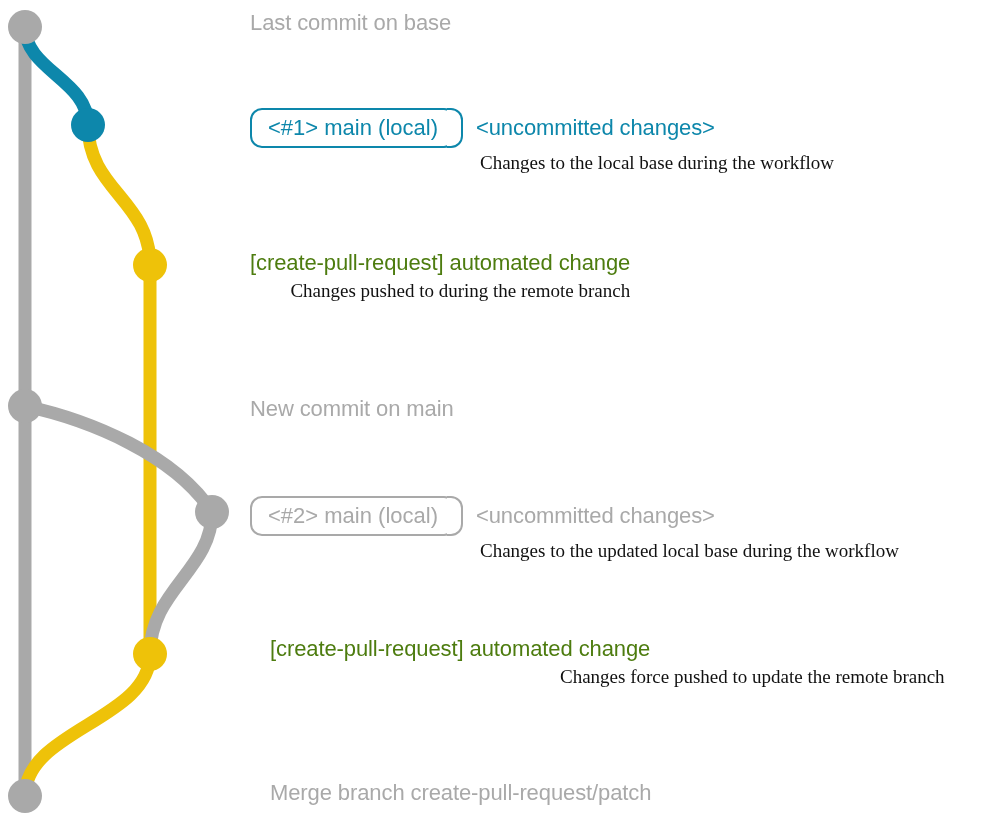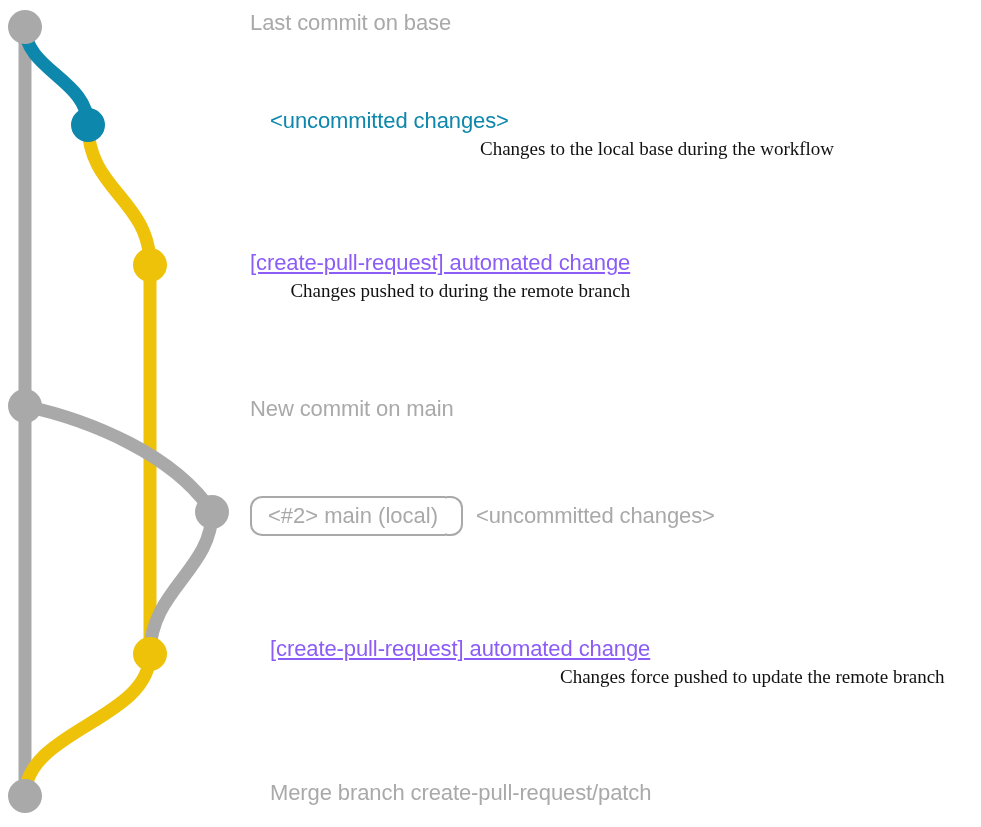--- a/index.html
+++ b/index.html
@@ -37,21 +37,21 @@
   }
   .headline {
     font-family: "Liberation Sans", sans-serif;
     font-size: 22px;
     line-height: 26px;
     letter-spacing: -0.1px;
     white-space: nowrap;
   }
   .headline.gray   { color: #a9a9a9; }
   .headline.blue   { color: #0d87ab; }
-  .headline.yellow { color: #8b5cf6; text-decoration: underline; }
+  .headline.yellow { color: #4d7c0f; }
   .desc {
     font-family: Liberation Serif, serif;
     font-size: 19px;
     line-height: 24px;
     color: #111111;
     white-space: nowrap;
     margin-top: 3px;
     text-align: right;
   }
   .pill {
@@ -118,20 +118,21 @@
   </svg>
 
   <div class="row" style="top:10px;">
     <div class="row-line">
       <span class="headline gray">Last commit on base</span>
     </div>
   </div>
 
   <div class="row" style="top:108px;">
     <div class="row-line">
+      <span class="pill blue">&lt;#1&gt; main (local)</span>
       <span class="pill-gap"></span>
       <span class="headline blue">&lt;uncommitted changes&gt;</span>
     </div>
     <div class="desc" style="margin-left:230px;">Changes to the local base during the workflow</div>
   </div>
 
   <div class="row" style="top:250px;">
     <div class="row-line">
       <span class="headline yellow">[create-pull-request] automated change</span>
     </div>
@@ -143,20 +144,21 @@
       <span class="headline gray">New commit on main</span>
     </div>
   </div>
 
   <div class="row" style="top:496px;">
     <div class="row-line">
       <span class="pill">&lt;#2&gt; main (local)</span>
       <span class="pill-gap"></span>
       <span class="headline gray">&lt;uncommitted changes&gt;</span>
     </div>
+    <div class="desc" style="margin-left:230px;">Changes to the updated local base during the workflow</div>
   </div>
 
   <div class="row" style="top:636px;">
     <div class="row-line">
       <span class="pill-gap"></span>
       <span class="headline yellow">[create-pull-request] automated change</span>
     </div>
     <div class="desc" style="margin-left:310px;">Changes force pushed to update the remote branch</div>
   </div>
 

